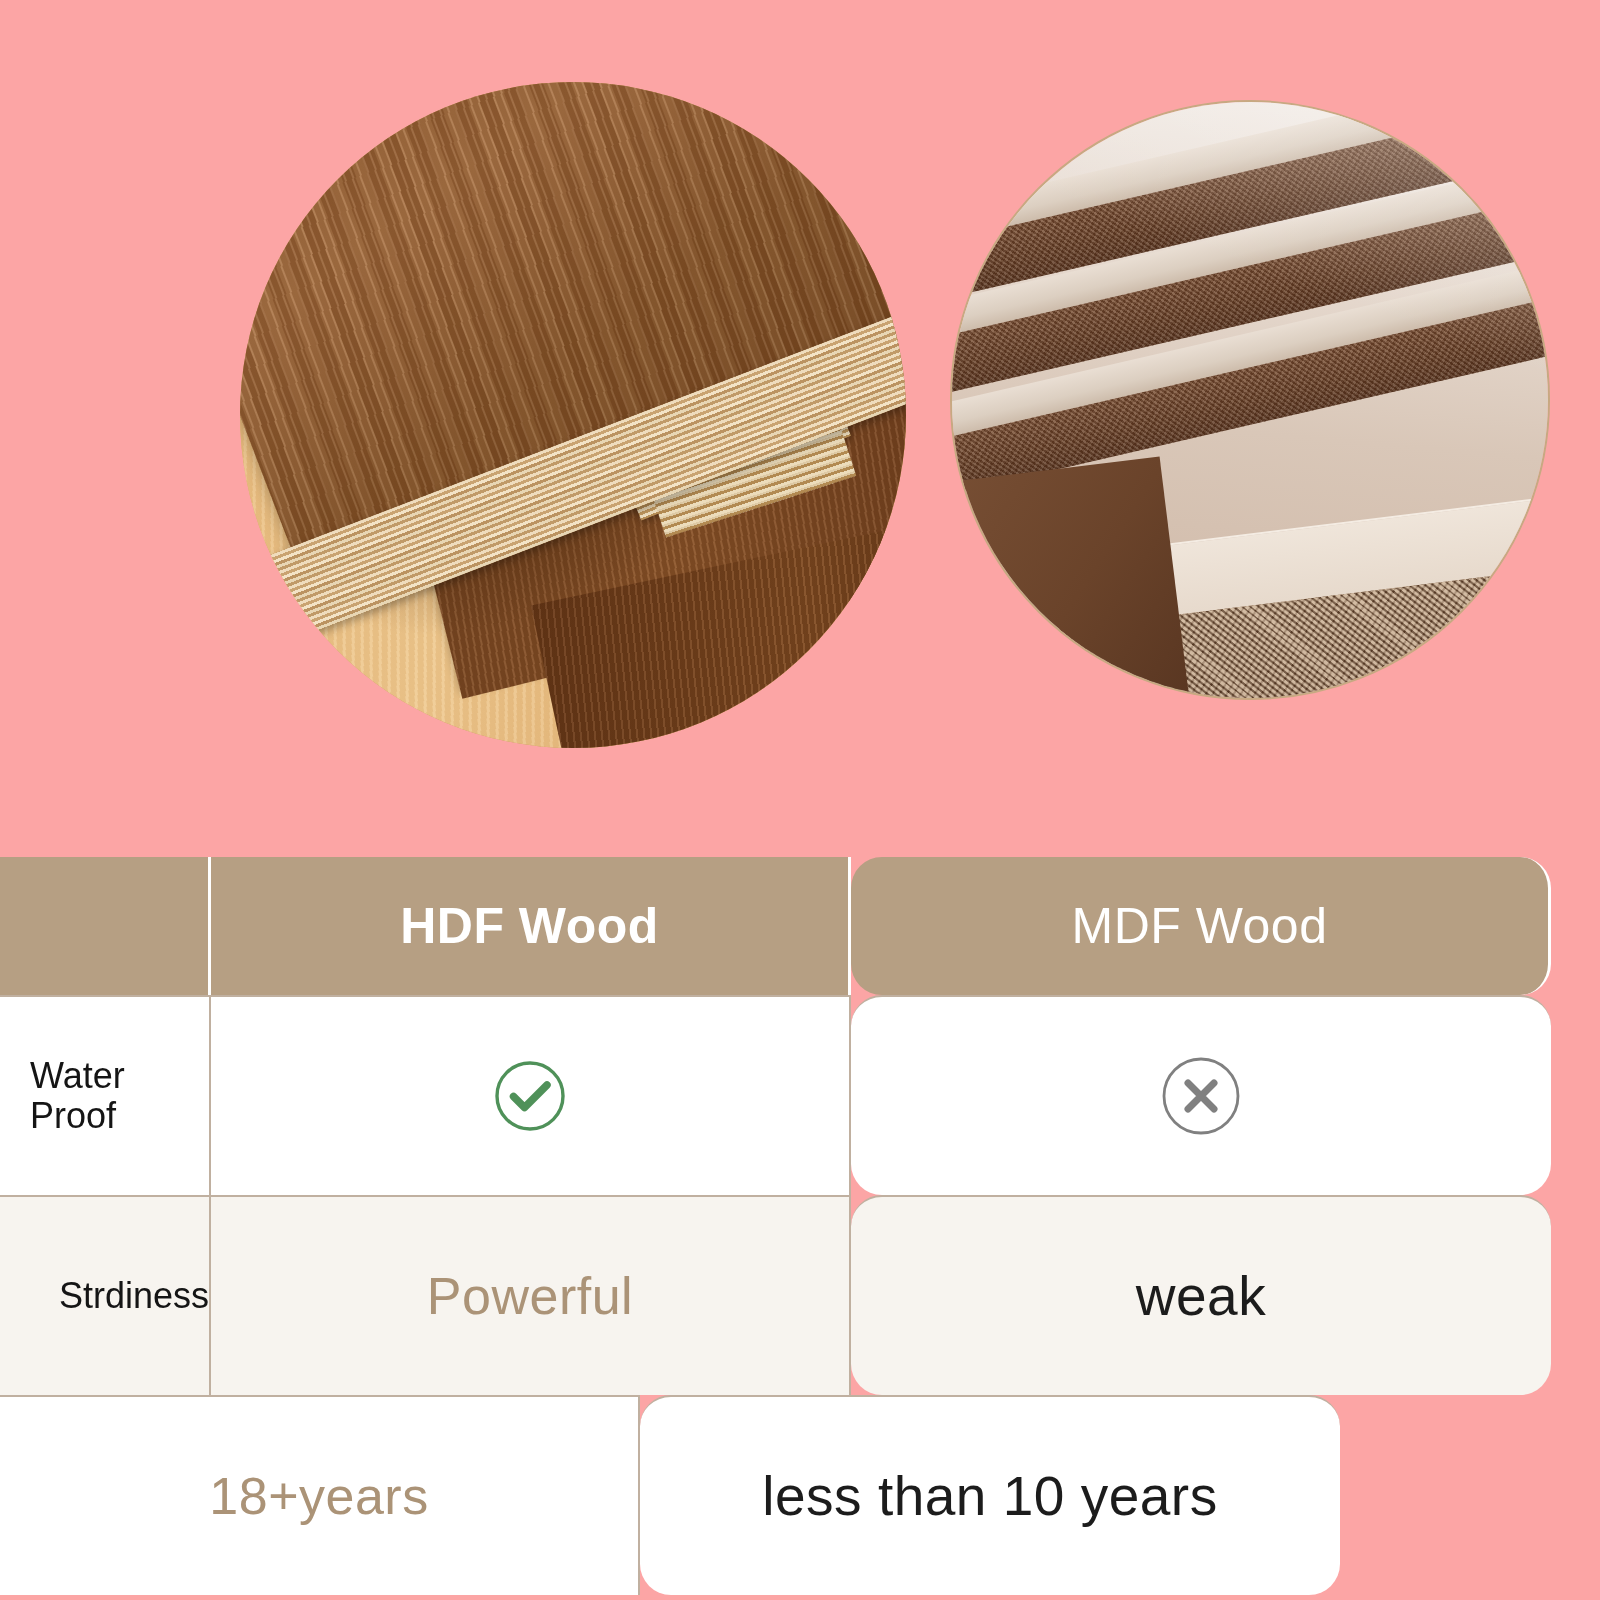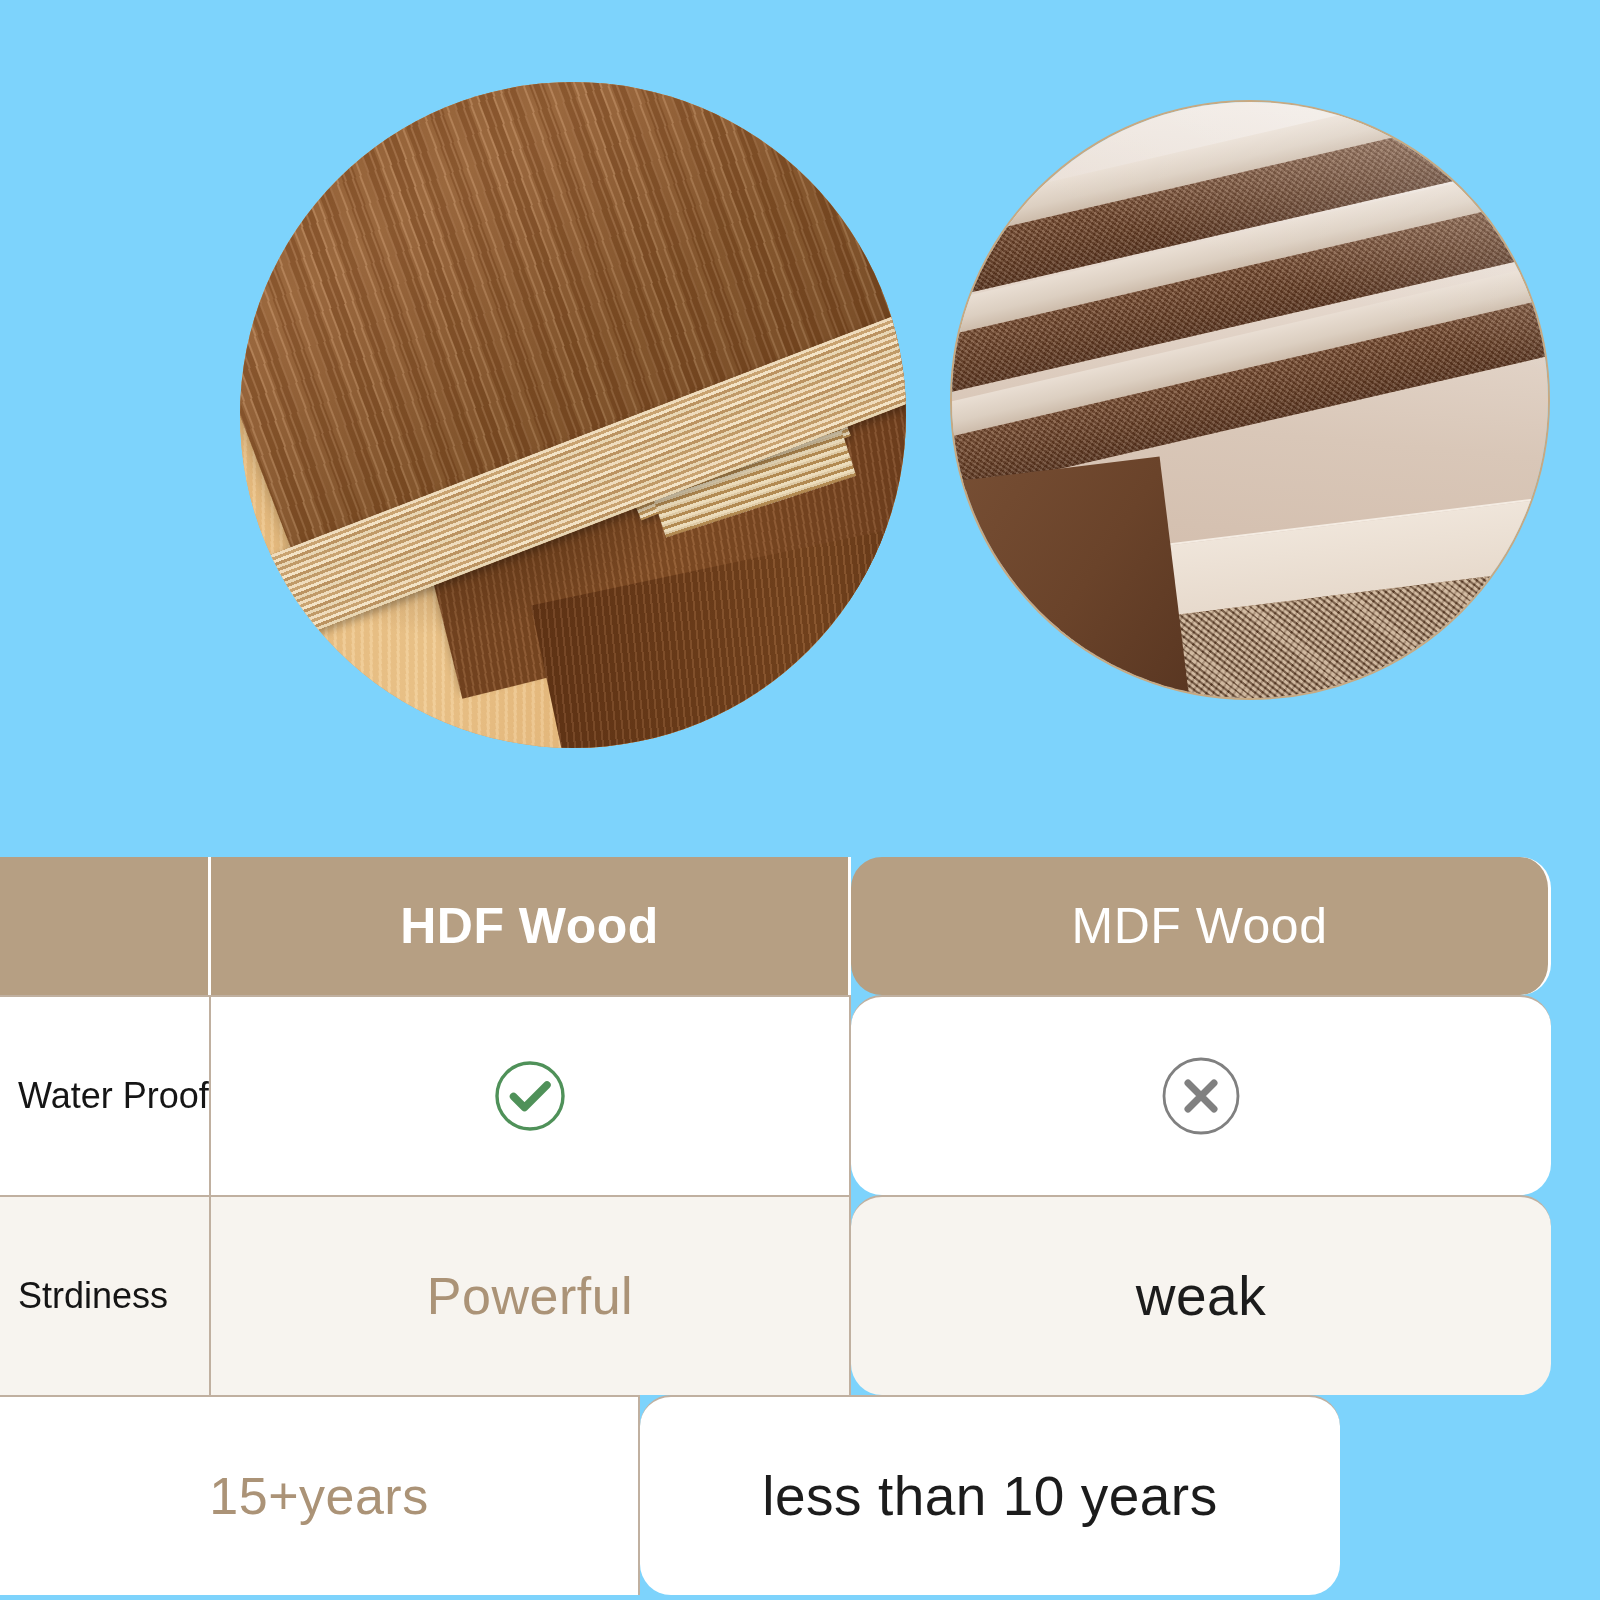--- a/index.html
+++ b/index.html
@@ -2,21 +2,21 @@
 <html><head>
 <meta charset="utf-8">
 <style>
   * { box-sizing: border-box; margin: 0; padding: 0; }
   html, body {
     width: 1600px; height: 1600px;
     background: #ffffff;
     font-family: "Liberation Sans", sans-serif;
     overflow: hidden;
   }
-  .page { position: relative; width: 1600px; height: 1600px; background: #7dd3fc; }
+  .page { position: relative; width: 1600px; height: 1600px; background: #fca5a5; }
 
   
   .hero { position: absolute; left: 0; top: 0; width: 1600px; height: 840px; }
 
   .circle-wrap { position: absolute; border-radius: 50%; overflow: hidden; }
 
   
   #hdf-photo { left: 240px; top: 82px; width: 666px; height: 666px; }
   .ply-bg {
     position: absolute; inset: 0;
@@ -140,21 +140,21 @@
   
   .cmp-table {
     position: absolute; left: 0; top: 857px; width: 1600px;
   }
   .cmp-row { display: flex; width: 1600px; }
   .cmp-cell {
     display: flex; align-items: center;
     border-right: 2px solid #c0b0a0;
   }
   .cmp-cell:last-child { border-right: none; border-radius: 31px; }
-  .col-label  { width: 211px; padding-left: 18px; }
+  .col-label  { width: 211px; padding-left: 30px; justify-content: flex-end; }
   .col-hdf    { width: 640px; justify-content: center; }
   .col-mdf    { width: 700px; justify-content: center; }
 
   
   .cmp-head .cmp-cell {
     height: 138px; background: #b69f83;
     border-right: 3px solid #ffffff;
   }
   .cmp-head .col-label { background: #b69f83; }
   .head-txt-hdf {
@@ -265,21 +265,21 @@
         <div class="cmp-cell col-hdf">
           <span class="val-strong">Powerful</span>
         </div>
         <div class="cmp-cell col-mdf">
           <span class="val-plain">weak</span>
         </div>
       </div>
 
       <div class="cmp-row row-white">
         <div class="cmp-cell col-hdf">
-          <span class="val-strong">15+years</span>
+          <span class="val-strong">18+years</span>
         </div>
         <div class="cmp-cell col-mdf">
           <span class="val-plain">less than 10 years</span>
         </div>
       </div>
 
     </div>
   </div>
 </div>
 

